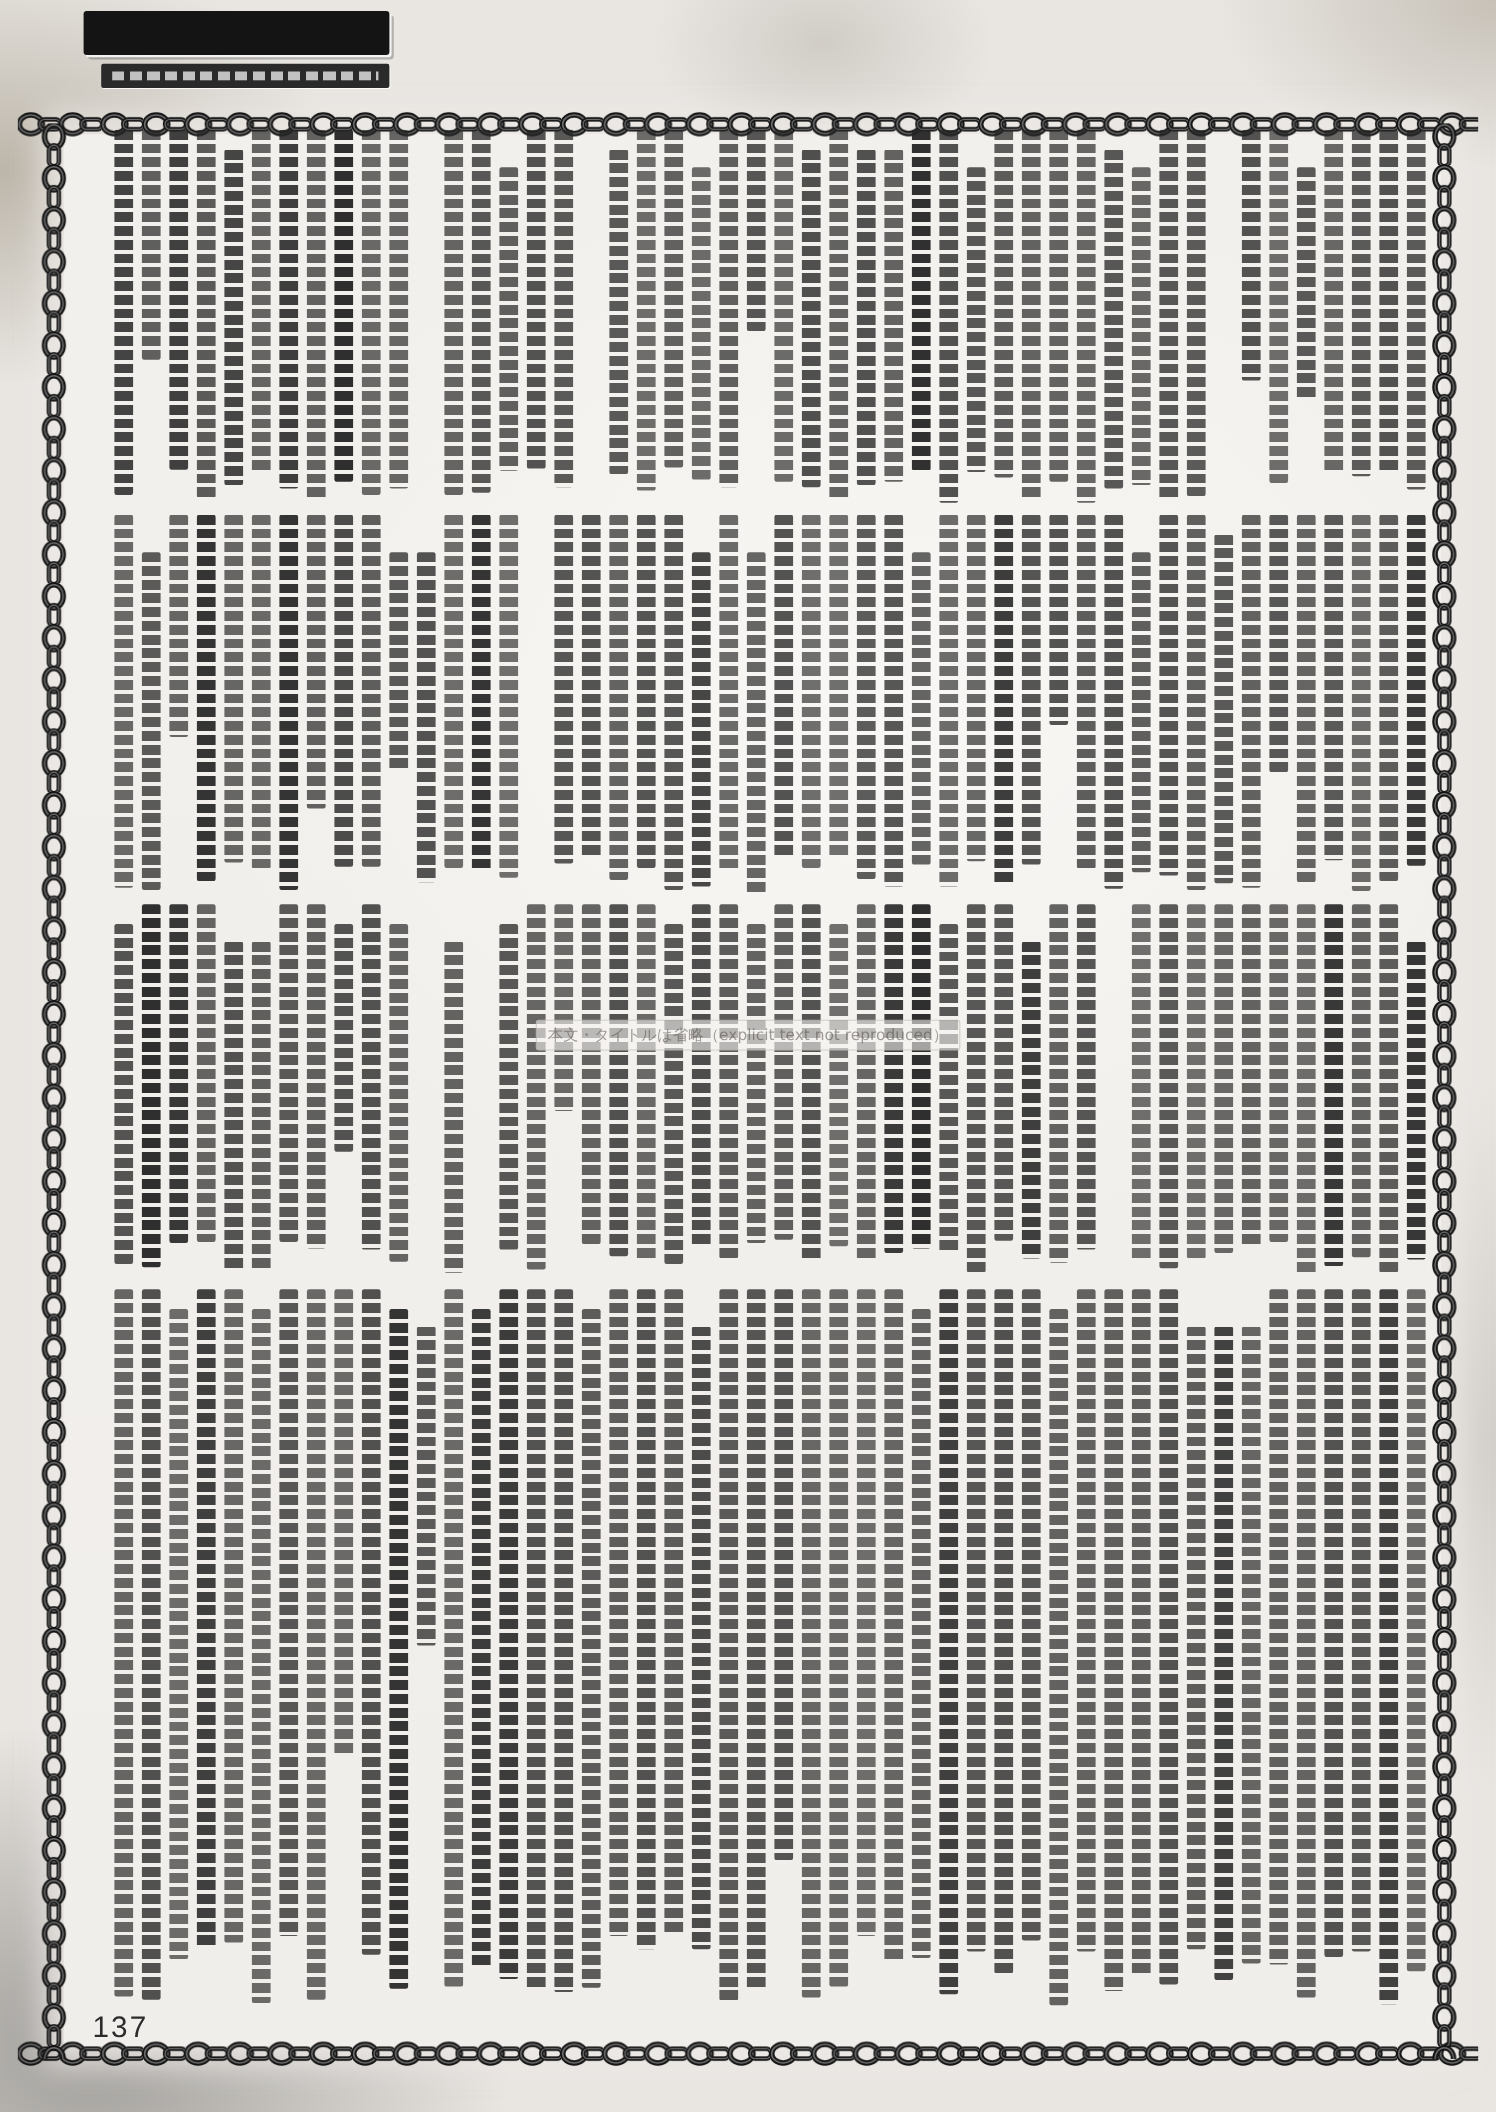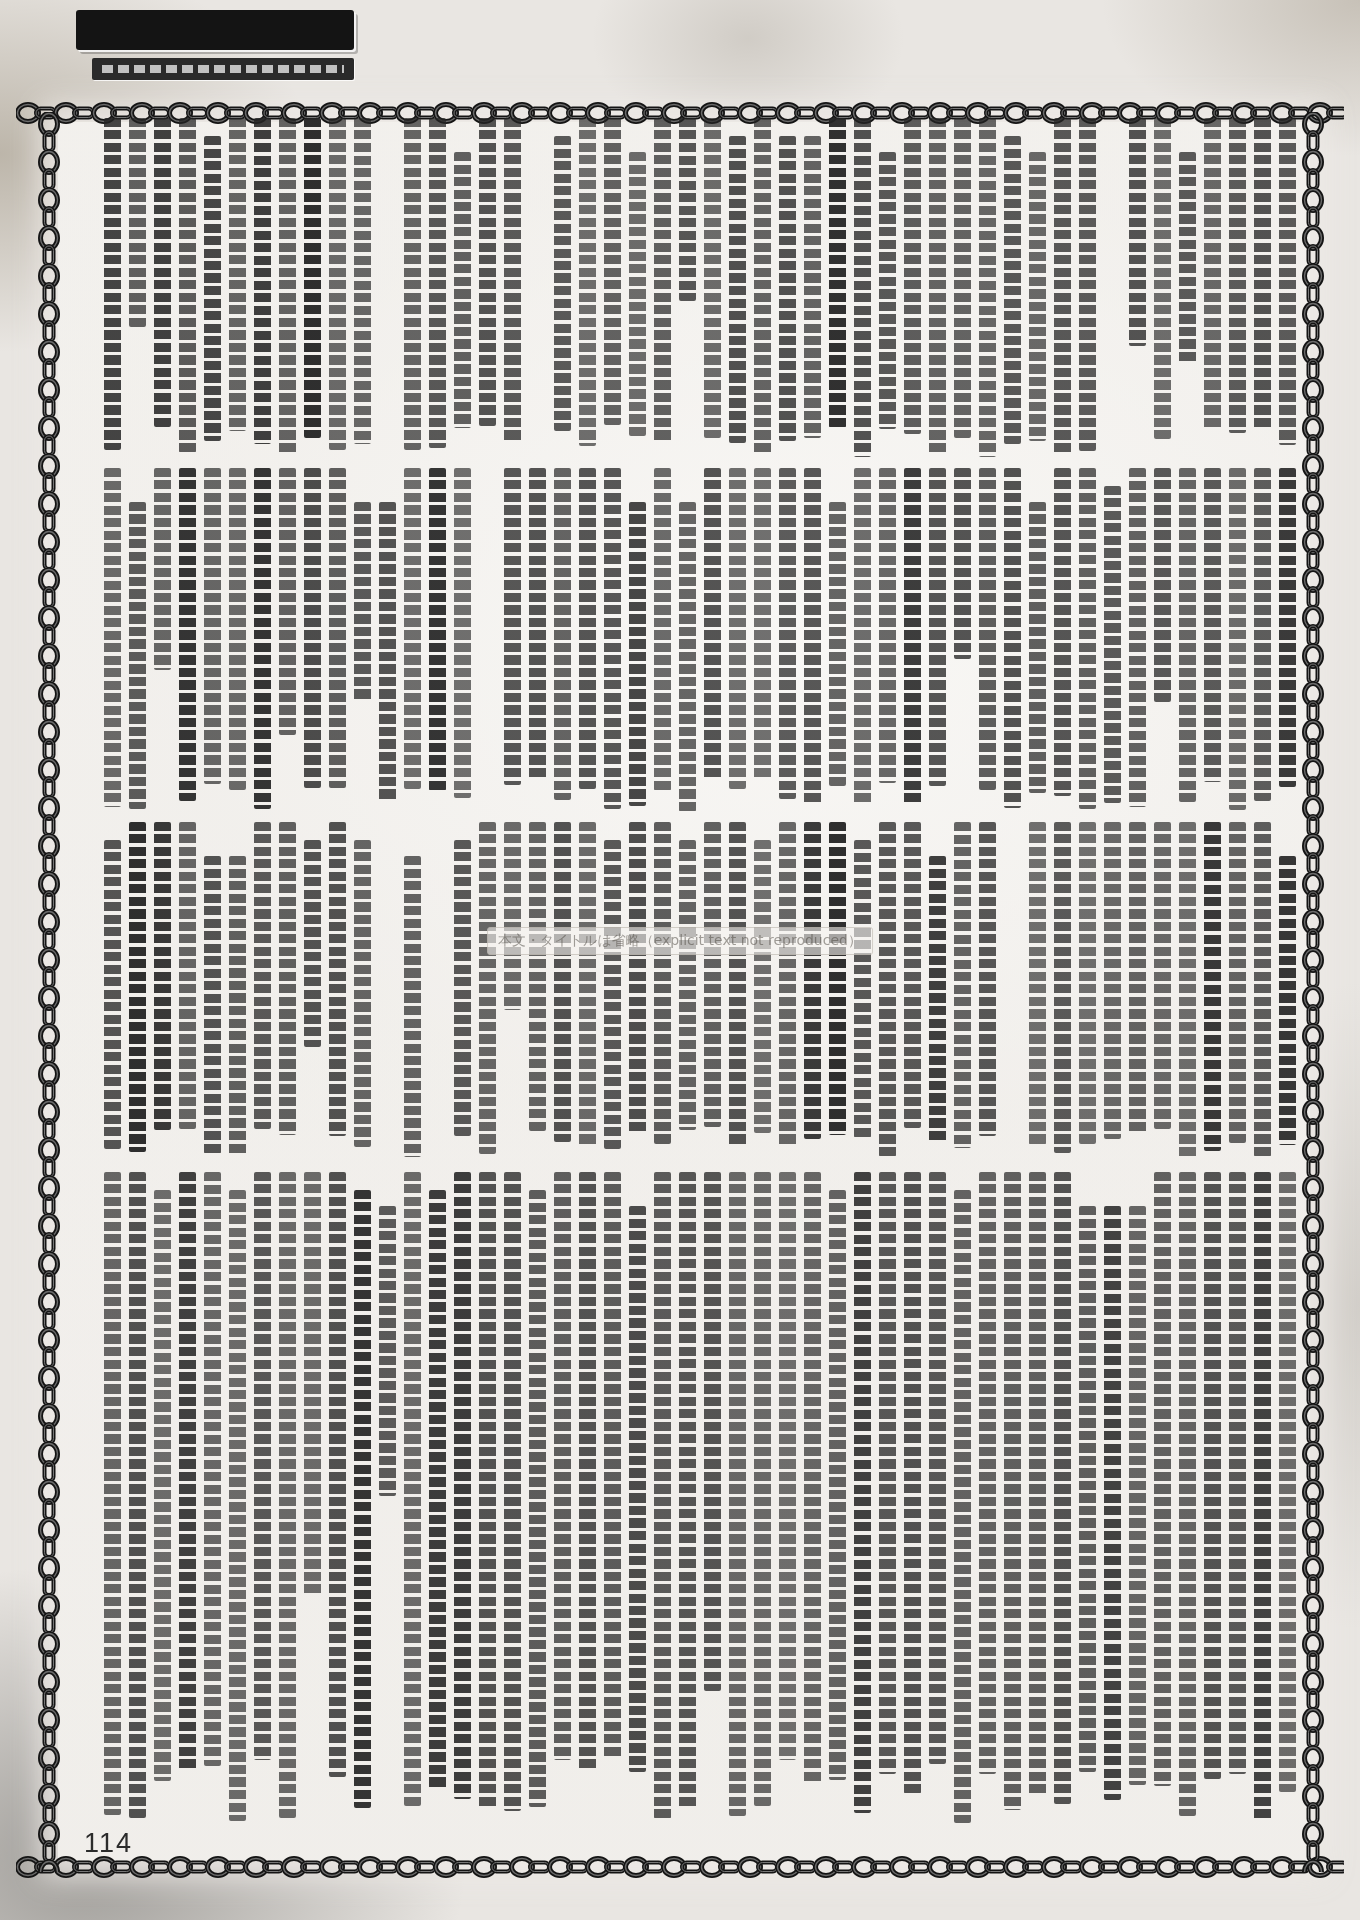--- a/index.html
+++ b/index.html
@@ -312,13 +312,13 @@
     <div class="col" style="margin-top: 18px; height: 631px; background: repeating-linear-gradient(rgba(36, 36, 36, 0.78) 0px, rgba(36, 36, 36, 0.78) 9px, rgba(36, 36, 36, 0) 9px, rgba(36, 36, 36, 0) 12.5px) transparent; opacity: 0.84;"></div>
     <div class="col" style="margin-top: 0px; height: 594px; background: repeating-linear-gradient(rgba(36, 36, 36, 0.78) 0px, rgba(36, 36, 36, 0.78) 9px, rgba(36, 36, 36, 0) 9px, rgba(36, 36, 36, 0) 12.5px) transparent; opacity: 0.86;"></div>
     <div class="col" style="margin-top: 0px; height: 599px; background: repeating-linear-gradient(rgba(36, 36, 36, 0.95) 0px, rgba(36, 36, 36, 0.95) 9px, rgba(36, 36, 36, 0) 9px, rgba(36, 36, 36, 0) 12.5px) transparent; opacity: 0.91;"></div>
     <div class="col" style="margin-top: 18px; height: 591px; background: repeating-linear-gradient(rgba(36, 36, 36, 0.78) 0px, rgba(36, 36, 36, 0.78) 9px, rgba(36, 36, 36, 0) 9px, rgba(36, 36, 36, 0) 12.5px) transparent; opacity: 0.83;"></div>
     <div class="col" style="margin-top: 0px; height: 646px; background: repeating-linear-gradient(rgba(36, 36, 36, 0.78) 0px, rgba(36, 36, 36, 0.78) 9px, rgba(36, 36, 36, 0) 9px, rgba(36, 36, 36, 0) 12.5px) transparent; opacity: 1;"></div>
     <div class="col" style="margin-top: 0px; height: 643px; background: repeating-linear-gradient(rgba(36, 36, 36, 0.78) 0px, rgba(36, 36, 36, 0.78) 9px, rgba(36, 36, 36, 0) 9px, rgba(36, 36, 36, 0) 12.5px) transparent; opacity: 0.87;"></div>
   </div>
 
 <div class="redaction-notice">本文・タイトルは省略（explicit text not reproduced）</div>
 
-<div class="page-number">114</div>
+<div class="page-number">137</div>
 
 </body></html>

